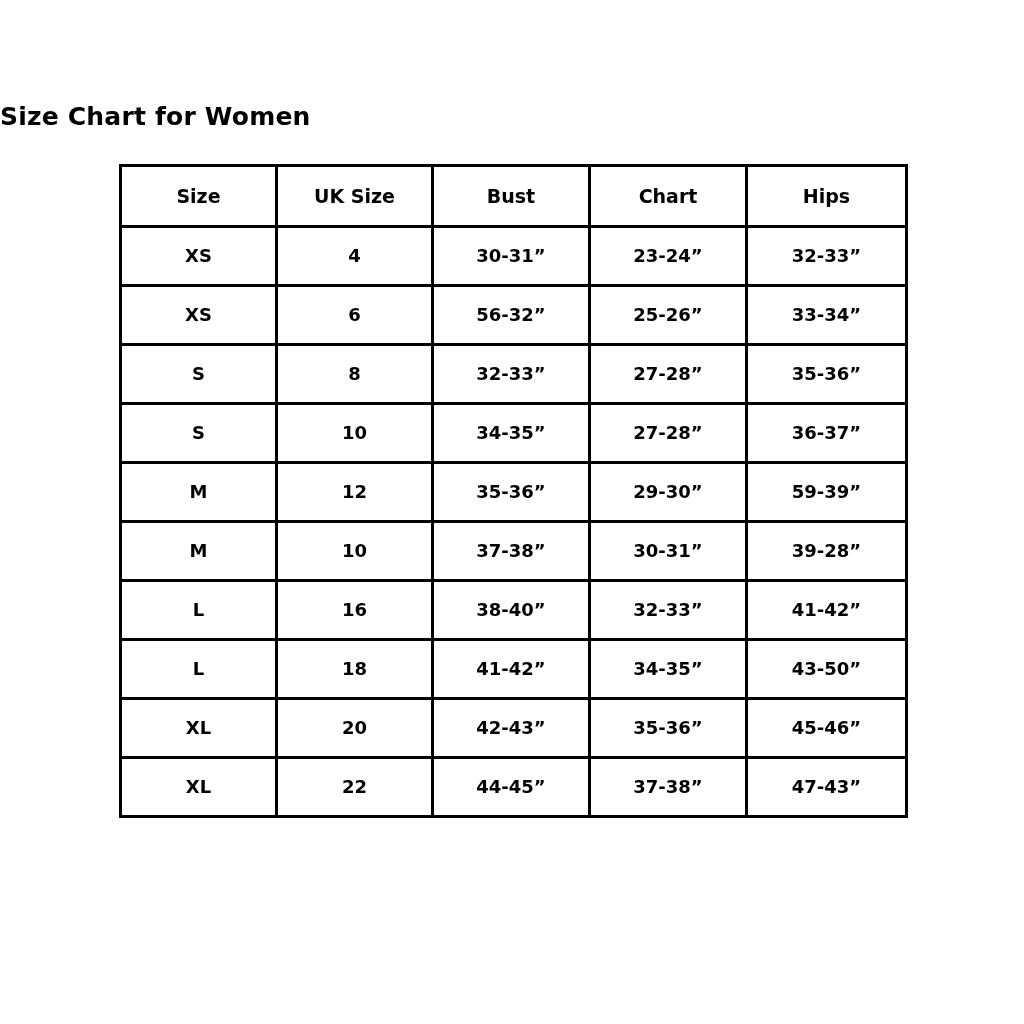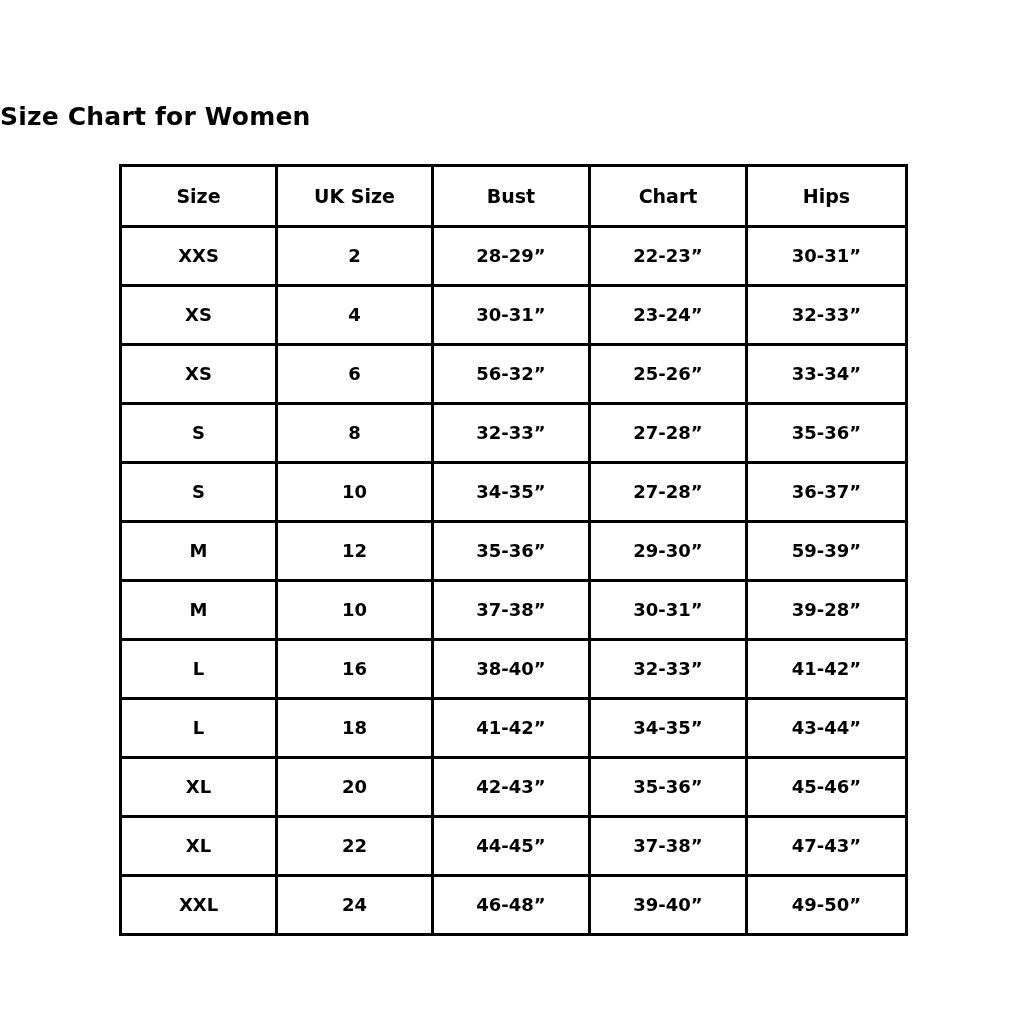--- a/index.html
+++ b/index.html
@@ -86,27 +86,20 @@
         <tr>
           <th>Size</th>
           <th>UK Size</th>
           <th>Bust</th>
           <th>Chart</th>
           <th>Hips</th>
         </tr>
       </thead>
       <tbody>
         <tr>
-          <td>XXS</td>
-          <td>2</td>
-          <td>28-29”</td>
-          <td>22-23”</td>
-          <td>30-31”</td>
-        </tr>
-        <tr>
           <td>XS</td>
           <td>4</td>
           <td>30-31”</td>
           <td>23-24”</td>
           <td>32-33”</td>
         </tr>
         <tr>
           <td>XS</td>
           <td>6</td>
           <td>56-32”</td>
@@ -146,40 +139,33 @@
           <td>16</td>
           <td>38-40”</td>
           <td>32-33”</td>
           <td>41-42”</td>
         </tr>
         <tr>
           <td>L</td>
           <td>18</td>
           <td>41-42”</td>
           <td>34-35”</td>
-          <td>43-44”</td>
+          <td>43-50”</td>
         </tr>
         <tr>
           <td>XL</td>
           <td>20</td>
           <td>42-43”</td>
           <td>35-36”</td>
           <td>45-46”</td>
         </tr>
         <tr>
           <td>XL</td>
           <td>22</td>
           <td>44-45”</td>
           <td>37-38”</td>
           <td>47-43”</td>
         </tr>
-        <tr>
-          <td>XXL</td>
-          <td>24</td>
-          <td>46-48”</td>
-          <td>39-40”</td>
-          <td>49-50”</td>
-        </tr>
       </tbody>
     </table>
   </div>
 
 </div>
 
 </body></html>

